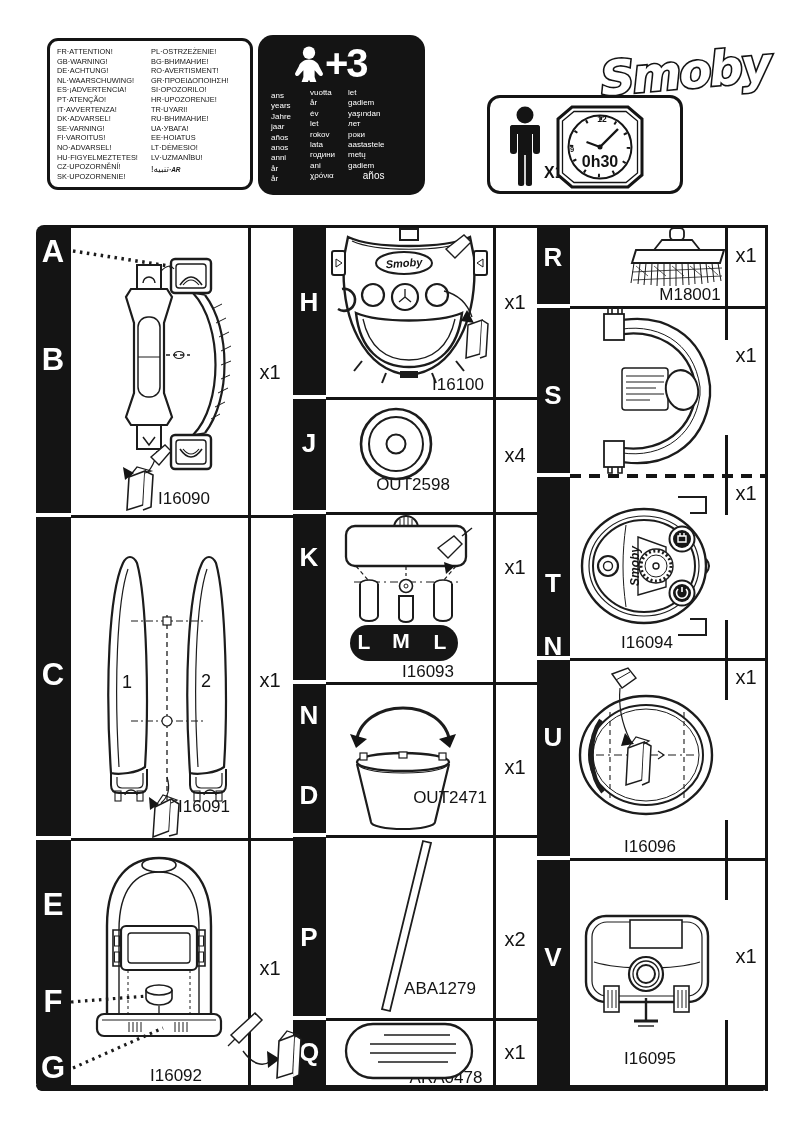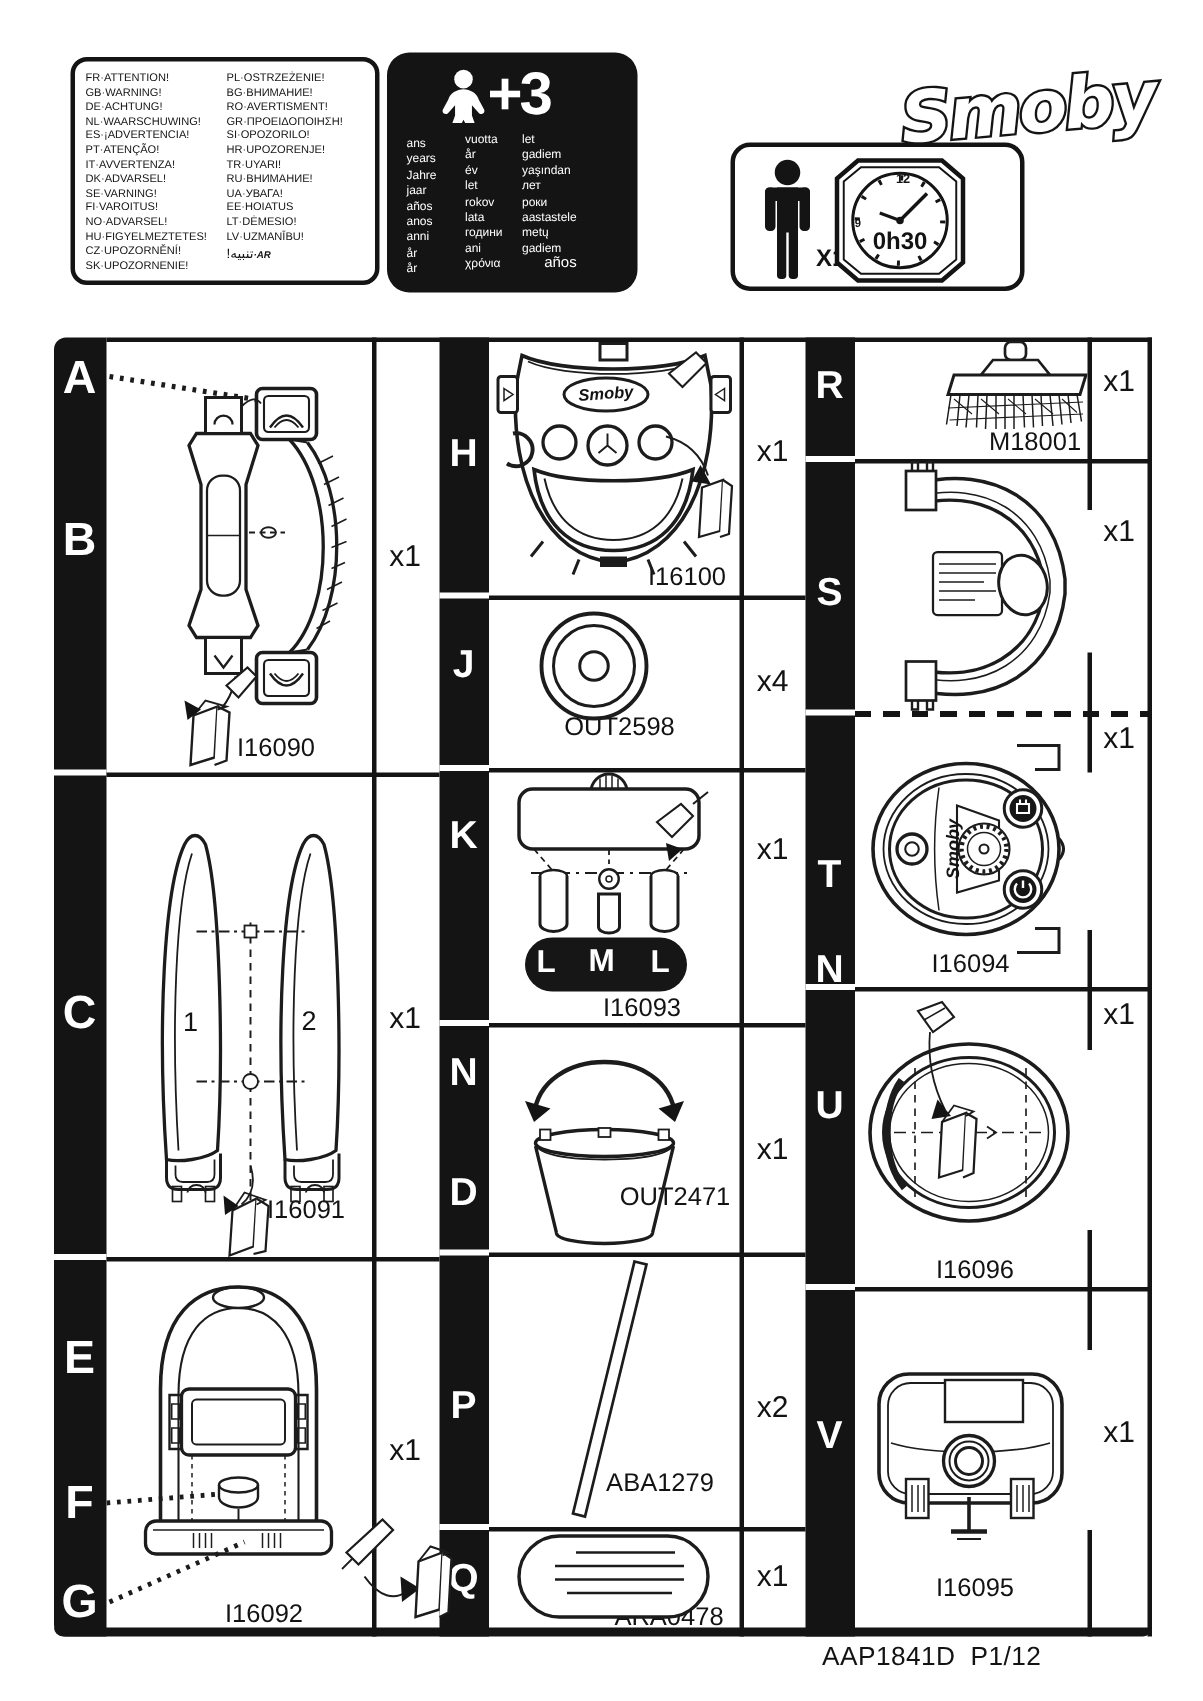--- a/index.html
+++ b/index.html
@@ -540,17 +540,14 @@
 
     <div class="ovl" style="left:91px;top:457px;font-size:18px">1</div>
     <div class="ovl" style="left:170px;top:456px;font-size:18px">2</div>
     <div class="ovl lml" style="left:328px;top:417px">L</div>
     <div class="ovl lml" style="left:365px;top:416px">M</div>
     <div class="ovl lml" style="left:404px;top:417px">L</div>
     <div class="ovl mini-logo" style="left:368px;top:38px;font-size:11px;transform:translate(-50%,-50%) rotate(-4deg)">Smoby</div>
     <div class="ovl mini-logo" style="left:599px;top:341px;font-size:12px;transform:translate(-50%,-50%) rotate(-90deg)">Smoby</div>
   </div>
 
-  <div id="footer-code">
-    <span>AAP1841D</span><span>P1/12</span>
-  </div>
 
 </div>
 
 </body></html>

